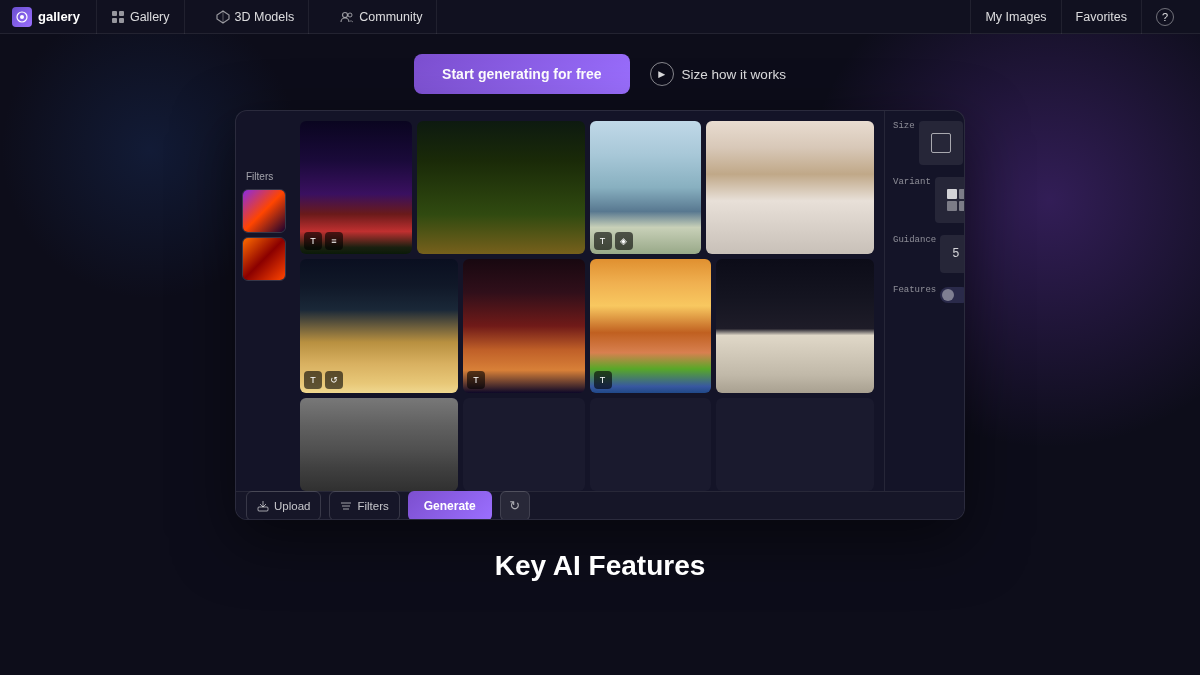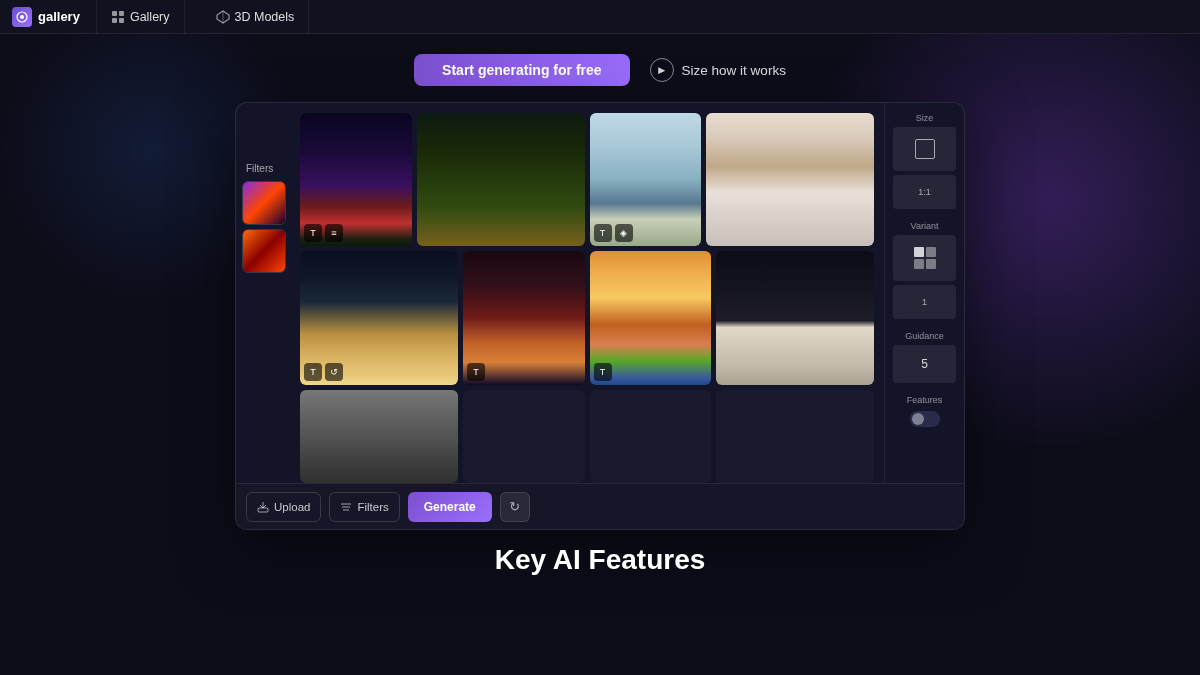--- a/index.html
+++ b/index.html
@@ -138,21 +138,21 @@
       gap: 20px;
       margin-bottom: 16px;
     }
 
     .btn-start {
       background: linear-gradient(135deg, #7c4fcf, #9b6fff);
       color: #fff;
       border: none;
       border-radius: 8px;
       padding: 8px 28px;
-      height: 32px;
+      height: 40px;
       font-size: 14px;
       font-weight: 600;
       cursor: pointer;
       white-space: nowrap;
     }
 
     .btn-watch {
       display: flex;
       align-items: center;
       gap: 8px;
@@ -283,22 +283,23 @@
       width: 80px;
       padding: 10px 8px;
       display: flex;
       flex-direction: column;
       gap: 12px;
       border-left: 1px solid rgba(255,255,255,0.08);
     }
 
     .panel-section {
       display: flex;
-      flex-direction: column;
+      flex-direction: row;
       gap: 4px;
+      font-family: Liberation Mono, monospace;
     }
 
     .panel-label {
       font-size: 9px;
       color: rgba(255,255,255,0.5);
       text-align: center;
     }
 
     .panel-control {
       background: rgba(255,255,255,0.08);
@@ -350,21 +351,21 @@
       top: 2px;
       left: 2px;
       width: 12px;
       height: 12px;
       background: rgba(255,255,255,0.4);
       border-radius: 50%;
     }
 
     
     .demo-bottom {
-      height: 46px;
+      height: 28px;
       background: #161628;
       border-top: 1px solid rgba(255,255,255,0.08);
       display: flex;
       align-items: center;
       padding: 0 10px;
       gap: 8px;
     }
 
     .bottom-btn {
       display: flex;
@@ -414,21 +415,21 @@
       cursor: pointer;
       font-size: 13px;
       color: rgba(255,255,255,0.6);
     }
 
     
     .key-features {
       position: relative;
       z-index: 5;
       text-align: center;
-      margin-top: 14px;
+      padding-top: 30px;
     }
 
     .key-features-title {
       font-size: 28px;
       font-weight: 700;
       color: #fff;
     }
   </style>
 </head>
 <body>
@@ -454,22 +455,44 @@
         </svg>
       <span>Gallery</span>
     </div>
     <div class="nav-item">
       <svg class="nav-icon" viewBox="0 0 14 14" fill="none">
           <polygon points="7,1 13,5 13,9 7,13 1,9 1,5" stroke="rgba(255,255,255,0.7)" stroke-width="1.2" fill="none"></polygon>
           <line x1="7" y1="1" x2="7" y2="13" stroke="rgba(255,255,255,0.5)" stroke-width="0.8"></line>
         </svg>
       <span>3D Models</span>
     </div>
+    <div class="nav-item">
+      <svg class="nav-icon" viewBox="0 0 14 14" fill="none">
+          <circle cx="5" cy="5" r="2.5" stroke="rgba(255,255,255,0.7)" stroke-width="1.2" fill="none"></circle>
+          <circle cx="10" cy="5" r="2" stroke="rgba(255,255,255,0.7)" stroke-width="1" fill="none"></circle>
+          <path d="M1,12 a4,4 0 0 1 8,0" stroke="rgba(255,255,255,0.7)" stroke-width="1.2" fill="none"></path>
+          <path d="M10,11 a3,3 0 0 1 3,1" stroke="rgba(255,255,255,0.5)" stroke-width="1" fill="none"></path>
+        </svg>
+      <span>Community</span>
+    </div>
   </div>
 
+  <div class="nav-right">
+    <div class="nav-right-item">
+      <span>My Images</span>
+    </div>
+    <div class="nav-right-item">
+      <span>Favorites</span>
+    </div>
+    <div class="nav-right-item">
+      <div class="nav-help">
+        <span>?</span>
+      </div>
+    </div>
+  </div>
 </nav>
 
 <div class="hero">
   <div class="hero-buttons">
     <button class="btn-start">Start generating for free</button>
     <button class="btn-watch">
       <div class="play-circle">▶</div>
       <span>Size how it works</span>
     </button>
   </div>

